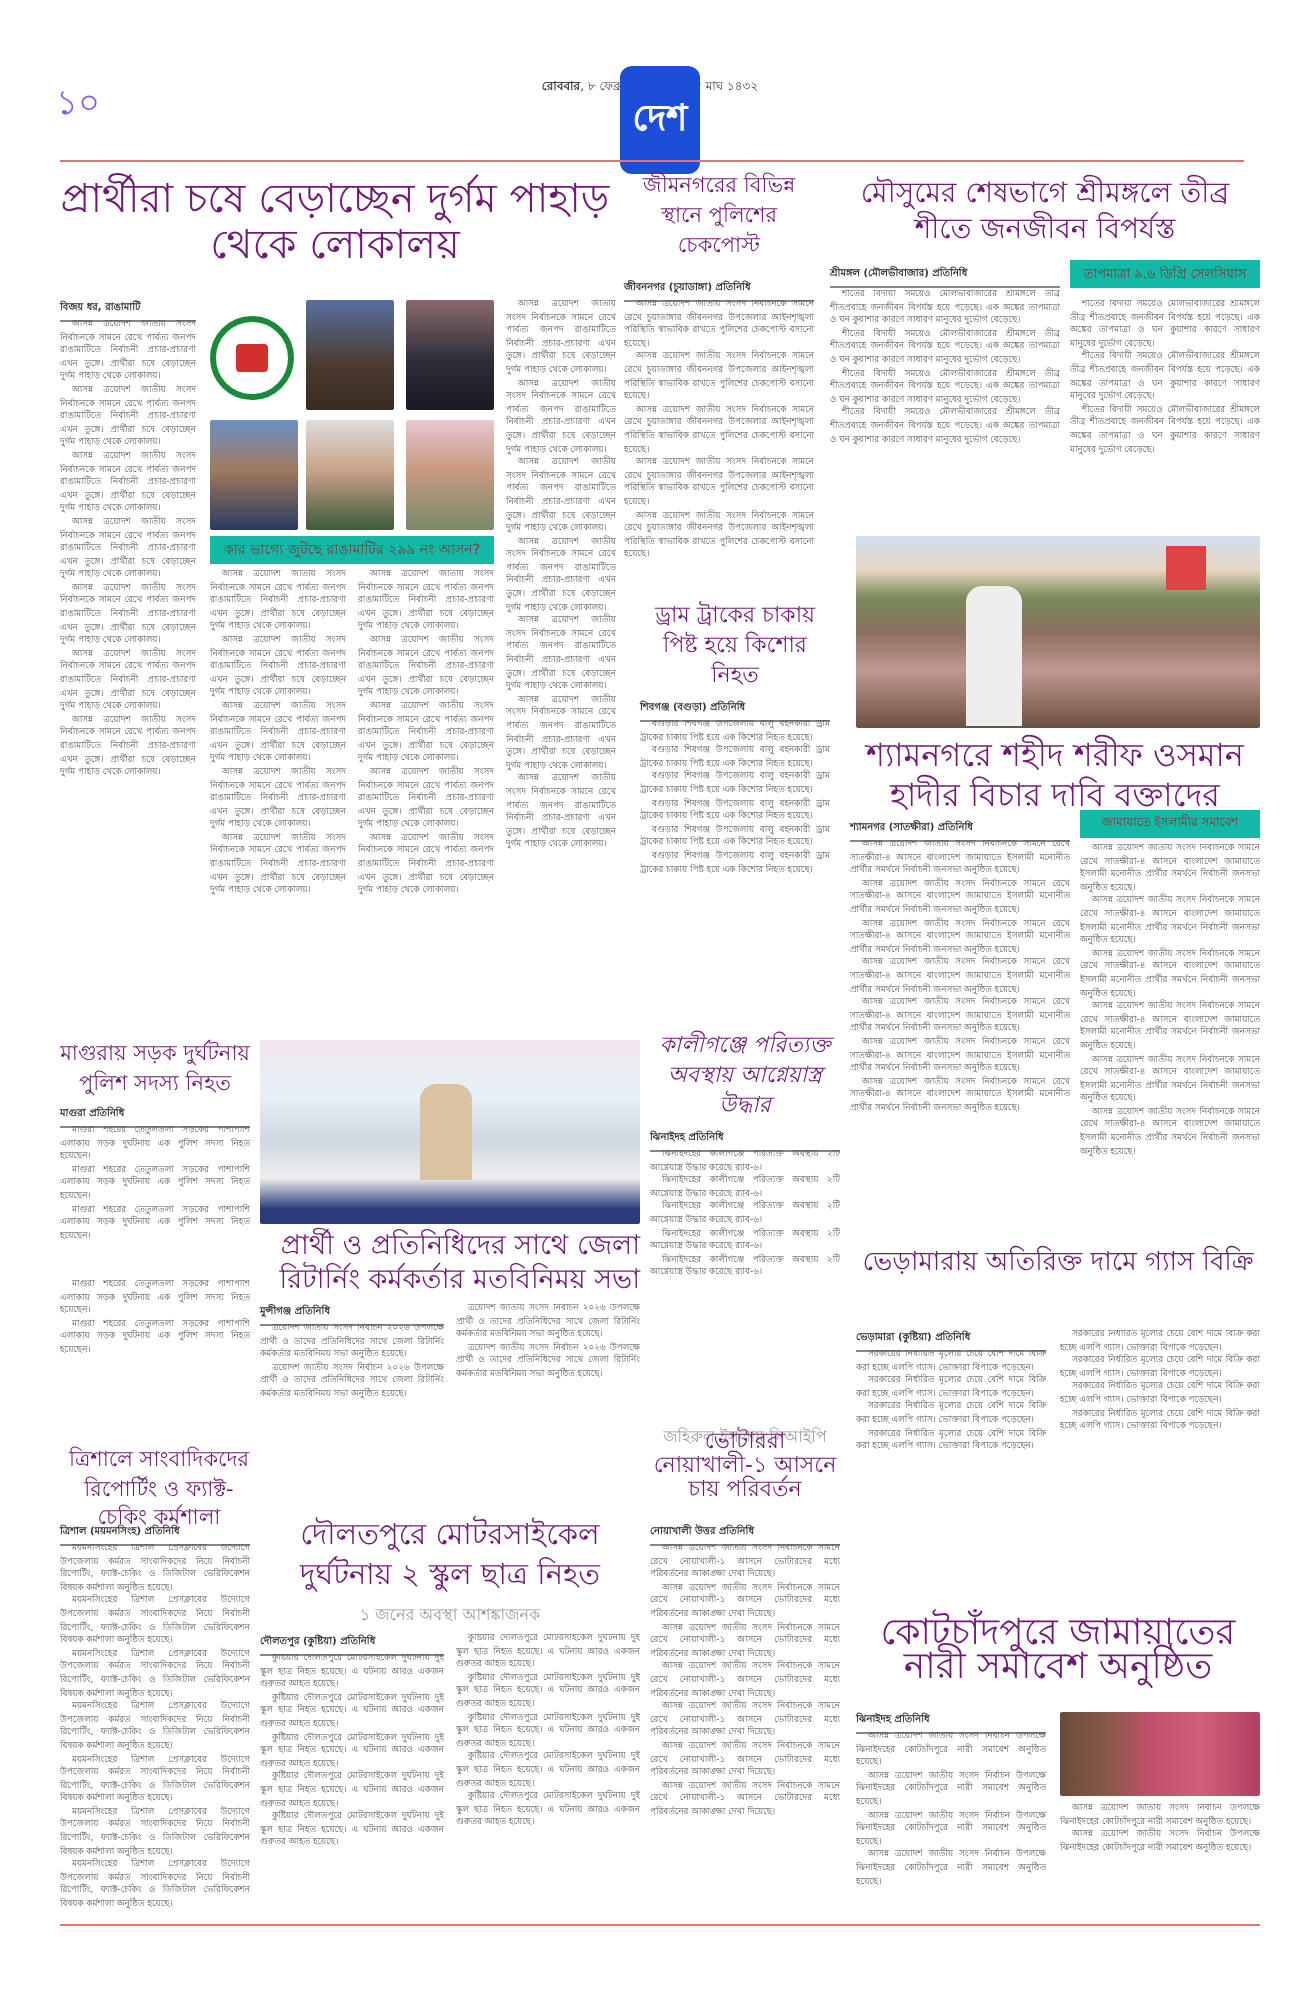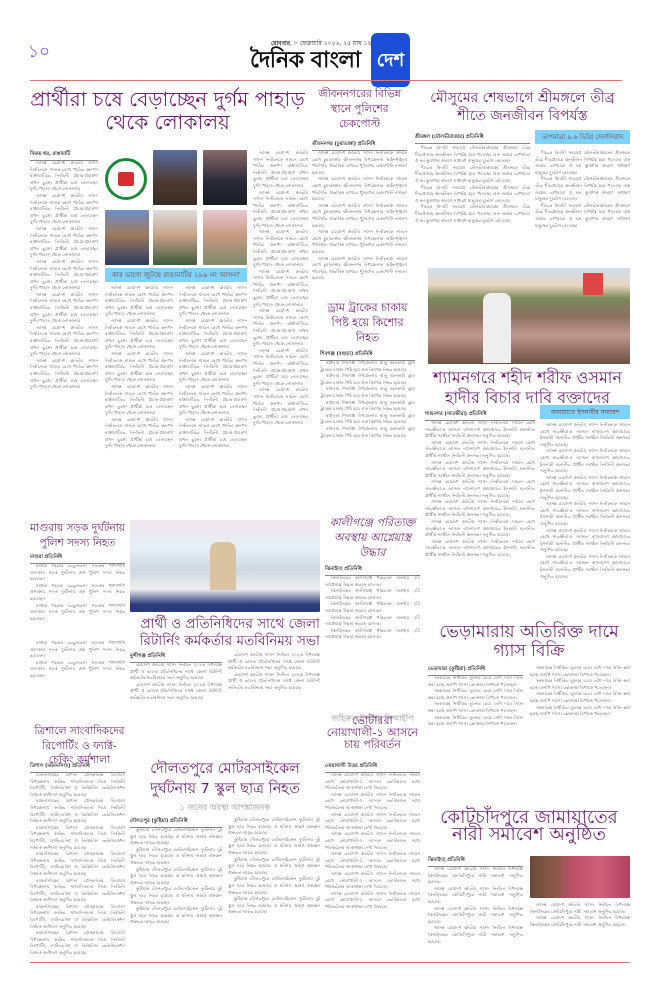--- a/index.html
+++ b/index.html
@@ -9,31 +9,30 @@
   .dateline { left: 0; width: 650px; top: 38px; text-align: center; font-size: 6px; color: #444; }
   .dateline b { font-weight: bold; }
   .masthead { left: 170px; top: 48px; width: 320px; height: 24px; display: flex; align-items: center; justify-content: center; gap: 10px; }
   .masthead .name { font-size: 22px; font-weight: bold; color: #111; letter-spacing: -0.5px; }
   .masthead .desh { background: #1d4ed8; color: #fff; font-size: 18px; font-weight: bold; padding: 16px 6px; border-radius: 6px; line-height: 22px; }
   .redrule { background: #e57373; height: 1px; }
   .head { color: #701a75; text-align: center; line-height: 1.15; font-weight: normal; }
   .byline { font-size: 5px; font-weight: bold; color: #333; border-bottom: 1px solid #888; padding-bottom: 2px; }
   .txt { font-size: 4.4px; line-height: 6.6px; color: #555; text-align: justify; overflow: hidden; }
   .txt p { text-indent: 6px; }
-  .pinkbox { background: #7dd3fc; color: #7a3b36; text-align: center; font-size: 7px; line-height: 14px; }
+  .pinkbox { background: #14b8a6; color: #7a3b36; text-align: center; font-size: 7px; line-height: 14px; }
   .photo { border-radius: 1px; overflow: hidden; }
   .sub { color: #999; text-align: center; }
 </style>
 </head>
 <body>
 
 <div class="abs pageno">১০</div>
 <div class="abs dateline"><b>রোববার</b><span>, ৮ ফেব্রুয়ারি ২০২৬, ২৫ মাঘ ১৪৩২</span></div>
 <div class="abs masthead">
-  <span class="name">দৈনিক বাংলা</span>
   <span class="desh">দেশ</span>
 </div>
 <div class="abs redrule" style="left:30px;top:80px;width:592px;"></div>
 
 <div class="abs head" style="left:30px;top:88px;width:275px;font-size:20px;">প্রার্থীরা চষে বেড়াচ্ছেন দুর্গম পাহাড় থেকে লোকালয়</div>
 <div class="abs byline" style="left:30px;top:150px;width:68px;">বিজয় ধর, রাঙামাটি</div>
 <div class="abs txt" style="left:30px;top:160px;width:68px;height:340px;">
     <p>আসন্ন ত্রয়োদশ জাতীয় সংসদ নির্বাচনকে সামনে রেখে পার্বত্য জনপদ রাঙামাটিতে নির্বাচনী প্রচার-প্রচারণা এখন তুঙ্গে। প্রার্থীরা চষে বেড়াচ্ছেন দুর্গম পাহাড় থেকে লোকালয়।</p>
     <p>আসন্ন ত্রয়োদশ জাতীয় সংসদ নির্বাচনকে সামনে রেখে পার্বত্য জনপদ রাঙামাটিতে নির্বাচনী প্রচার-প্রচারণা এখন তুঙ্গে। প্রার্থীরা চষে বেড়াচ্ছেন দুর্গম পাহাড় থেকে লোকালয়।</p>
     <p>আসন্ন ত্রয়োদশ জাতীয় সংসদ নির্বাচনকে সামনে রেখে পার্বত্য জনপদ রাঙামাটিতে নির্বাচনী প্রচার-প্রচারণা এখন তুঙ্গে। প্রার্থীরা চষে বেড়াচ্ছেন দুর্গম পাহাড় থেকে লোকালয়।</p>
@@ -70,21 +69,21 @@
 <div class="abs txt" style="left:253px;top:150px;width:55px;height:345px;">
     <p>আসন্ন ত্রয়োদশ জাতীয় সংসদ নির্বাচনকে সামনে রেখে পার্বত্য জনপদ রাঙামাটিতে নির্বাচনী প্রচার-প্রচারণা এখন তুঙ্গে। প্রার্থীরা চষে বেড়াচ্ছেন দুর্গম পাহাড় থেকে লোকালয়।</p>
     <p>আসন্ন ত্রয়োদশ জাতীয় সংসদ নির্বাচনকে সামনে রেখে পার্বত্য জনপদ রাঙামাটিতে নির্বাচনী প্রচার-প্রচারণা এখন তুঙ্গে। প্রার্থীরা চষে বেড়াচ্ছেন দুর্গম পাহাড় থেকে লোকালয়।</p>
     <p>আসন্ন ত্রয়োদশ জাতীয় সংসদ নির্বাচনকে সামনে রেখে পার্বত্য জনপদ রাঙামাটিতে নির্বাচনী প্রচার-প্রচারণা এখন তুঙ্গে। প্রার্থীরা চষে বেড়াচ্ছেন দুর্গম পাহাড় থেকে লোকালয়।</p>
     <p>আসন্ন ত্রয়োদশ জাতীয় সংসদ নির্বাচনকে সামনে রেখে পার্বত্য জনপদ রাঙামাটিতে নির্বাচনী প্রচার-প্রচারণা এখন তুঙ্গে। প্রার্থীরা চষে বেড়াচ্ছেন দুর্গম পাহাড় থেকে লোকালয়।</p>
     <p>আসন্ন ত্রয়োদশ জাতীয় সংসদ নির্বাচনকে সামনে রেখে পার্বত্য জনপদ রাঙামাটিতে নির্বাচনী প্রচার-প্রচারণা এখন তুঙ্গে। প্রার্থীরা চষে বেড়াচ্ছেন দুর্গম পাহাড় থেকে লোকালয়।</p>
     <p>আসন্ন ত্রয়োদশ জাতীয় সংসদ নির্বাচনকে সামনে রেখে পার্বত্য জনপদ রাঙামাটিতে নির্বাচনী প্রচার-প্রচারণা এখন তুঙ্গে। প্রার্থীরা চষে বেড়াচ্ছেন দুর্গম পাহাড় থেকে লোকালয়।</p>
     <p>আসন্ন ত্রয়োদশ জাতীয় সংসদ নির্বাচনকে সামনে রেখে পার্বত্য জনপদ রাঙামাটিতে নির্বাচনী প্রচার-প্রচারণা এখন তুঙ্গে। প্রার্থীরা চষে বেড়াচ্ছেন দুর্গম পাহাড় থেকে লোকালয়।</p>
   </div>
 
-<div class="abs head" style="left:312px;top:86px;width:95px;font-size:10.5px;line-height:15px;">জীবননগরের বিভিন্ন স্থানে পুলিশের চেকপোস্ট</div>
+<div class="abs head" style="left:312px;top:86px;width:95px;font-size:10.5px;line-height:15px;">জীমনগরের বিভিন্ন স্থানে পুলিশের চেকপোস্ট</div>
 <div class="abs byline" style="left:312px;top:140px;width:95px;">জীবননগর (চুয়াডাঙ্গা) প্রতিনিধি</div>
 <div class="abs txt" style="left:312px;top:150px;width:95px;height:148px;">
     <p>আসন্ন ত্রয়োদশ জাতীয় সংসদ নির্বাচনকে সামনে রেখে চুয়াডাঙ্গার জীবননগর উপজেলার আইনশৃঙ্খলা পরিস্থিতি স্বাভাবিক রাখতে পুলিশের চেকপোস্ট বসানো হয়েছে।</p>
     <p>আসন্ন ত্রয়োদশ জাতীয় সংসদ নির্বাচনকে সামনে রেখে চুয়াডাঙ্গার জীবননগর উপজেলার আইনশৃঙ্খলা পরিস্থিতি স্বাভাবিক রাখতে পুলিশের চেকপোস্ট বসানো হয়েছে।</p>
     <p>আসন্ন ত্রয়োদশ জাতীয় সংসদ নির্বাচনকে সামনে রেখে চুয়াডাঙ্গার জীবননগর উপজেলার আইনশৃঙ্খলা পরিস্থিতি স্বাভাবিক রাখতে পুলিশের চেকপোস্ট বসানো হয়েছে।</p>
     <p>আসন্ন ত্রয়োদশ জাতীয় সংসদ নির্বাচনকে সামনে রেখে চুয়াডাঙ্গার জীবননগর উপজেলার আইনশৃঙ্খলা পরিস্থিতি স্বাভাবিক রাখতে পুলিশের চেকপোস্ট বসানো হয়েছে।</p>
     <p>আসন্ন ত্রয়োদশ জাতীয় সংসদ নির্বাচনকে সামনে রেখে চুয়াডাঙ্গার জীবননগর উপজেলার আইনশৃঙ্খলা পরিস্থিতি স্বাভাবিক রাখতে পুলিশের চেকপোস্ট বসানো হয়েছে।</p>
   </div>
 
 <div class="abs head" style="left:415px;top:88px;width:215px;font-size:14px;line-height:18px;">মৌসুমের শেষভাগে শ্রীমঙ্গলে তীব্র শীতে জনজীবন বিপর্যস্ত</div>
@@ -183,21 +182,21 @@
 <div class="abs txt" style="left:325px;top:772px;width:95px;height:185px;">
     <p>আসন্ন ত্রয়োদশ জাতীয় সংসদ নির্বাচনকে সামনে রেখে নোয়াখালী-১ আসনে ভোটারদের মধ্যে পরিবর্তনের আকাঙ্ক্ষা দেখা দিয়েছে।</p>
     <p>আসন্ন ত্রয়োদশ জাতীয় সংসদ নির্বাচনকে সামনে রেখে নোয়াখালী-১ আসনে ভোটারদের মধ্যে পরিবর্তনের আকাঙ্ক্ষা দেখা দিয়েছে।</p>
     <p>আসন্ন ত্রয়োদশ জাতীয় সংসদ নির্বাচনকে সামনে রেখে নোয়াখালী-১ আসনে ভোটারদের মধ্যে পরিবর্তনের আকাঙ্ক্ষা দেখা দিয়েছে।</p>
     <p>আসন্ন ত্রয়োদশ জাতীয় সংসদ নির্বাচনকে সামনে রেখে নোয়াখালী-১ আসনে ভোটারদের মধ্যে পরিবর্তনের আকাঙ্ক্ষা দেখা দিয়েছে।</p>
     <p>আসন্ন ত্রয়োদশ জাতীয় সংসদ নির্বাচনকে সামনে রেখে নোয়াখালী-১ আসনে ভোটারদের মধ্যে পরিবর্তনের আকাঙ্ক্ষা দেখা দিয়েছে।</p>
     <p>আসন্ন ত্রয়োদশ জাতীয় সংসদ নির্বাচনকে সামনে রেখে নোয়াখালী-১ আসনে ভোটারদের মধ্যে পরিবর্তনের আকাঙ্ক্ষা দেখা দিয়েছে।</p>
     <p>আসন্ন ত্রয়োদশ জাতীয় সংসদ নির্বাচনকে সামনে রেখে নোয়াখালী-১ আসনে ভোটারদের মধ্যে পরিবর্তনের আকাঙ্ক্ষা দেখা দিয়েছে।</p>
   </div>
 
-<div class="abs head" style="left:428px;top:622px;width:202px;font-size:17px;line-height:19px;">ভেড়ামারায় অতিরিক্ত দামে গ্যাস বিক্রি</div>
+<div class="abs head" style="left:428px;top:622px;width:202px;font-size:13px;line-height:19px;">ভেড়ামারায় অতিরিক্ত দামে গ্যাস বিক্রি</div>
 <div class="abs byline" style="left:428px;top:665px;width:95px;">ভেড়ামারা (কুষ্টিয়া) প্রতিনিধি</div>
 <div class="abs txt" style="left:428px;top:675px;width:95px;height:100px;">
     <p>সরকারের নির্ধারিত মূল্যের চেয়ে বেশি দামে বিক্রি করা হচ্ছে এলপি গ্যাস। ভোক্তারা বিপাকে পড়েছেন।</p>
     <p>সরকারের নির্ধারিত মূল্যের চেয়ে বেশি দামে বিক্রি করা হচ্ছে এলপি গ্যাস। ভোক্তারা বিপাকে পড়েছেন।</p>
     <p>সরকারের নির্ধারিত মূল্যের চেয়ে বেশি দামে বিক্রি করা হচ্ছে এলপি গ্যাস। ভোক্তারা বিপাকে পড়েছেন।</p>
     <p>সরকারের নির্ধারিত মূল্যের চেয়ে বেশি দামে বিক্রি করা হচ্ছে এলপি গ্যাস। ভোক্তারা বিপাকে পড়েছেন।</p>
   </div>
 <div class="abs txt" style="left:530px;top:665px;width:100px;height:110px;">
     <p>সরকারের নির্ধারিত মূল্যের চেয়ে বেশি দামে বিক্রি করা হচ্ছে এলপি গ্যাস। ভোক্তারা বিপাকে পড়েছেন।</p>
     <p>সরকারের নির্ধারিত মূল্যের চেয়ে বেশি দামে বিক্রি করা হচ্ছে এলপি গ্যাস। ভোক্তারা বিপাকে পড়েছেন।</p>
@@ -210,21 +209,21 @@
 <div class="abs txt" style="left:30px;top:772px;width:95px;height:185px;">
     <p>ময়মনসিংহের ত্রিশাল প্রেসক্লাবের উদ্যোগে উপজেলায় কর্মরত সাংবাদিকদের নিয়ে নির্বাচনী রিপোর্টিং, ফ্যাক্ট-চেকিং ও ডিজিটাল ভেরিফিকেশন বিষয়ক কর্মশালা অনুষ্ঠিত হয়েছে।</p>
     <p>ময়মনসিংহের ত্রিশাল প্রেসক্লাবের উদ্যোগে উপজেলায় কর্মরত সাংবাদিকদের নিয়ে নির্বাচনী রিপোর্টিং, ফ্যাক্ট-চেকিং ও ডিজিটাল ভেরিফিকেশন বিষয়ক কর্মশালা অনুষ্ঠিত হয়েছে।</p>
     <p>ময়মনসিংহের ত্রিশাল প্রেসক্লাবের উদ্যোগে উপজেলায় কর্মরত সাংবাদিকদের নিয়ে নির্বাচনী রিপোর্টিং, ফ্যাক্ট-চেকিং ও ডিজিটাল ভেরিফিকেশন বিষয়ক কর্মশালা অনুষ্ঠিত হয়েছে।</p>
     <p>ময়মনসিংহের ত্রিশাল প্রেসক্লাবের উদ্যোগে উপজেলায় কর্মরত সাংবাদিকদের নিয়ে নির্বাচনী রিপোর্টিং, ফ্যাক্ট-চেকিং ও ডিজিটাল ভেরিফিকেশন বিষয়ক কর্মশালা অনুষ্ঠিত হয়েছে।</p>
     <p>ময়মনসিংহের ত্রিশাল প্রেসক্লাবের উদ্যোগে উপজেলায় কর্মরত সাংবাদিকদের নিয়ে নির্বাচনী রিপোর্টিং, ফ্যাক্ট-চেকিং ও ডিজিটাল ভেরিফিকেশন বিষয়ক কর্মশালা অনুষ্ঠিত হয়েছে।</p>
     <p>ময়মনসিংহের ত্রিশাল প্রেসক্লাবের উদ্যোগে উপজেলায় কর্মরত সাংবাদিকদের নিয়ে নির্বাচনী রিপোর্টিং, ফ্যাক্ট-চেকিং ও ডিজিটাল ভেরিফিকেশন বিষয়ক কর্মশালা অনুষ্ঠিত হয়েছে।</p>
     <p>ময়মনসিংহের ত্রিশাল প্রেসক্লাবের উদ্যোগে উপজেলায় কর্মরত সাংবাদিকদের নিয়ে নির্বাচনী রিপোর্টিং, ফ্যাক্ট-চেকিং ও ডিজিটাল ভেরিফিকেশন বিষয়ক কর্মশালা অনুষ্ঠিত হয়েছে।</p>
   </div>
 
-<div class="abs head" style="left:130px;top:758px;width:190px;font-size:14.5px;line-height:20px;">দৌলতপুরে মোটরসাইকেল দুর্ঘটনায় 7 স্কুল ছাত্র নিহত</div>
+<div class="abs head" style="left:130px;top:758px;width:190px;font-size:14.5px;line-height:20px;">দৌলতপুরে মোটরসাইকেল দুর্ঘটনায় ২ স্কুল ছাত্র নিহত</div>
 <div class="abs sub" style="left:130px;top:801px;width:190px;font-size:8px;">১ জনের অবস্থা আশঙ্কাজনক</div>
 <div class="abs byline" style="left:130px;top:817px;width:92px;">দৌলতপুর (কুষ্টিয়া) প্রতিনিধি</div>
 <div class="abs txt" style="left:130px;top:827px;width:92px;height:130px;">
     <p>কুষ্টিয়ার দৌলতপুরে মোটরসাইকেল দুর্ঘটনায় দুই স্কুল ছাত্র নিহত হয়েছে। এ ঘটনায় আরও একজন গুরুতর আহত হয়েছে।</p>
     <p>কুষ্টিয়ার দৌলতপুরে মোটরসাইকেল দুর্ঘটনায় দুই স্কুল ছাত্র নিহত হয়েছে। এ ঘটনায় আরও একজন গুরুতর আহত হয়েছে।</p>
     <p>কুষ্টিয়ার দৌলতপুরে মোটরসাইকেল দুর্ঘটনায় দুই স্কুল ছাত্র নিহত হয়েছে। এ ঘটনায় আরও একজন গুরুতর আহত হয়েছে।</p>
     <p>কুষ্টিয়ার দৌলতপুরে মোটরসাইকেল দুর্ঘটনায় দুই স্কুল ছাত্র নিহত হয়েছে। এ ঘটনায় আরও একজন গুরুতর আহত হয়েছে।</p>
     <p>কুষ্টিয়ার দৌলতপুরে মোটরসাইকেল দুর্ঘটনায় দুই স্কুল ছাত্র নিহত হয়েছে। এ ঘটনায় আরও একজন গুরুতর আহত হয়েছে।</p>
   </div>
 <div class="abs txt" style="left:228px;top:817px;width:92px;height:140px;">

